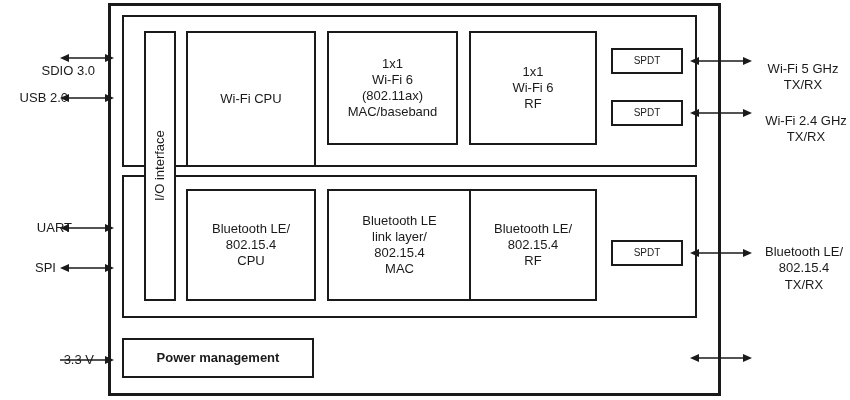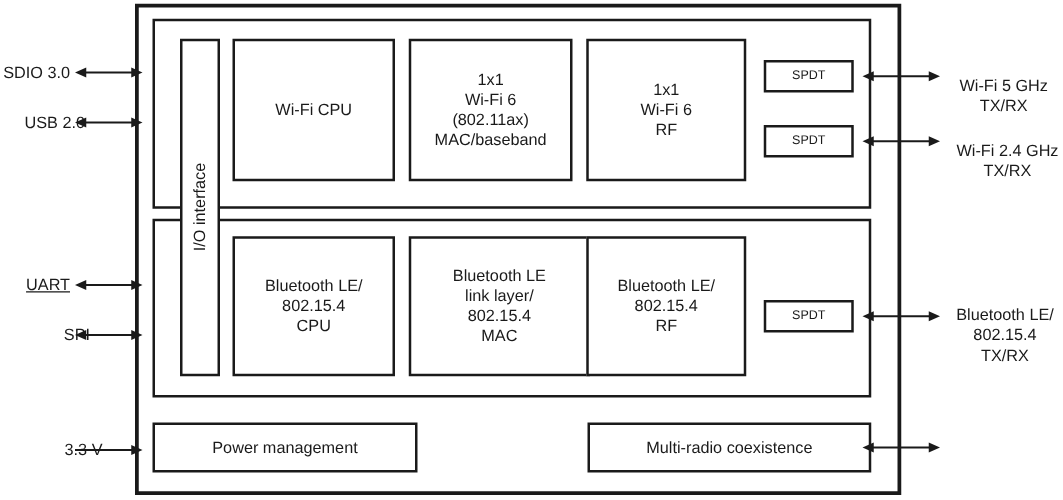--- a/index.html
+++ b/index.html
@@ -74,21 +74,21 @@
 <div id="canvas">
 
   <div class="box outer-chip" style="left:108px; top:3px; width:613px; height:393px;"></div>
 
   <div class="box group-box" style="left:122px; top:15px; width:575px; height:152px;"></div>
 
   <div class="box group-box" style="left:122px; top:175px; width:575px; height:143px;"></div>
 
   <div class="box io-vert" style="left:144px; top:31px; width:32px; height:270px;">I/O interface</div>
 
-  <div class="box leaf-box" style="left:186px; top:31px; width:130px; height:114px;">Wi-Fi CPU</div>
+  <div class="box leaf-box" style="left:186px; top:31px; width:130px; height:136px;">Wi-Fi CPU</div>
 
   <div class="box leaf-box" style="left:327px; top:31px; width:131px; height:114px;">1x1
 Wi-Fi 6
 (802.11ax)
 MAC/baseband</div>
 
   <div class="box leaf-box" style="left:469px; top:31px; width:128px; height:114px;">1x1
 Wi-Fi 6
 RF</div>
 
@@ -104,67 +104,66 @@
 link layer/
 802.15.4
 MAC</div>
 
   <div class="box leaf-box" style="left:469px; top:189px; width:128px; height:112px;">Bluetooth LE/
 802.15.4
 RF</div>
 
   <div class="box spdt" style="left:611px; top:240px; width:72px; height:26px;">SPDT</div>
 
-  <div class="box wide-box" style="left:122px; top:338px; width:212px; height:40px;">Power management</div>
-
-  <div class="box wide-box" style="left:470px; top:338px; width:227px; height:40px;">Multi-radio coexistence</div>
+  <div class="box wide-box" style="left:122px; top:338px; width:192px; height:40px;font-weight:bold;">Power management</div>
+
 
   <div class="conn" style="left:60px; top:48px; width:54px; height:20px;">
     <svg width="54" height="20">
       <line x1="4" y1="10" x2="50" y2="10" stroke="#1a1a1a" stroke-width="1.6"></line>
       <polygon points="0,10 9,6 9,14" fill="#1a1a1a"></polygon>
       <polygon points="54,10 45,6 45,14" fill="#1a1a1a"></polygon>
     </svg>
   </div>
-  <div class="ext-label left-side" style="left:0px; top:50px; width:56px;">SDIO 3.0</div>
+  <div class="ext-label left-side" style="left:0px; top:63px; width:56px;padding-left:39px;">SDIO 3.0</div>
 
   <div class="conn" style="left:60px; top:88px; width:54px; height:20px;">
     <svg width="54" height="20">
       <line x1="4" y1="10" x2="50" y2="10" stroke="#1a1a1a" stroke-width="1.6"></line>
       <polygon points="0,10 9,6 9,14" fill="#1a1a1a"></polygon>
       <polygon points="54,10 45,6 45,14" fill="#1a1a1a"></polygon>
     </svg>
   </div>
   <div class="ext-label left-side" style="left:12px; top:90px; width:56px;">USB 2.0</div>
 
   <div class="conn" style="left:60px; top:218px; width:54px; height:20px;">
     <svg width="54" height="20">
       <line x1="4" y1="10" x2="50" y2="10" stroke="#1a1a1a" stroke-width="1.6"></line>
       <polygon points="0,10 9,6 9,14" fill="#1a1a1a"></polygon>
       <polygon points="54,10 45,6 45,14" fill="#1a1a1a"></polygon>
     </svg>
   </div>
-  <div class="ext-label left-side" style="left:0px; top:220px; width:56px;text-decoration:underline;">UART</div>
+  <div class="ext-label left-side" style="left:16px; top:220px; width:56px;">UART</div>
 
   <div class="conn" style="left:60px; top:258px; width:54px; height:20px;">
     <svg width="54" height="20">
       <line x1="4" y1="10" x2="50" y2="10" stroke="#1a1a1a" stroke-width="1.6"></line>
       <polygon points="0,10 9,6 9,14" fill="#1a1a1a"></polygon>
       <polygon points="54,10 45,6 45,14" fill="#1a1a1a"></polygon>
     </svg>
   </div>
-  <div class="ext-label left-side" style="left:16px; top:260px; width:56px;">SPI</div>
+  <div class="ext-label left-side" style="left:0px; top:260px; width:56px;">SPI</div>
 
   <div class="conn" style="left:60px; top:350px; width:54px; height:20px;">
     <svg width="54" height="20">
       <line x1="0" y1="10" x2="50" y2="10" stroke="#1a1a1a" stroke-width="1.6"></line>
       <polygon points="54,10 45,6 45,14" fill="#1a1a1a"></polygon>
     </svg>
   </div>
-  <div class="ext-label left-side" style="left:0px; top:352px; width:56px;padding-left:26px;">3.3 V</div>
+  <div class="ext-label left-side" style="left:12px; top:352px; width:56px;padding-left:26px;">3.3 V</div>
 
   <div class="conn" style="left:690px; top:51px; width:62px; height:20px;">
     <svg width="62" height="20">
       <line x1="4" y1="10" x2="58" y2="10" stroke="#1a1a1a" stroke-width="1.6"></line>
       <polygon points="0,10 9,6 9,14" fill="#1a1a1a"></polygon>
       <polygon points="62,10 53,6 53,14" fill="#1a1a1a"></polygon>
     </svg>
   </div>
   <div class="ext-label right-side" style="left:756px; top:45px; width:94px;">Wi-Fi 5 GHz
 TX/RX</div>

